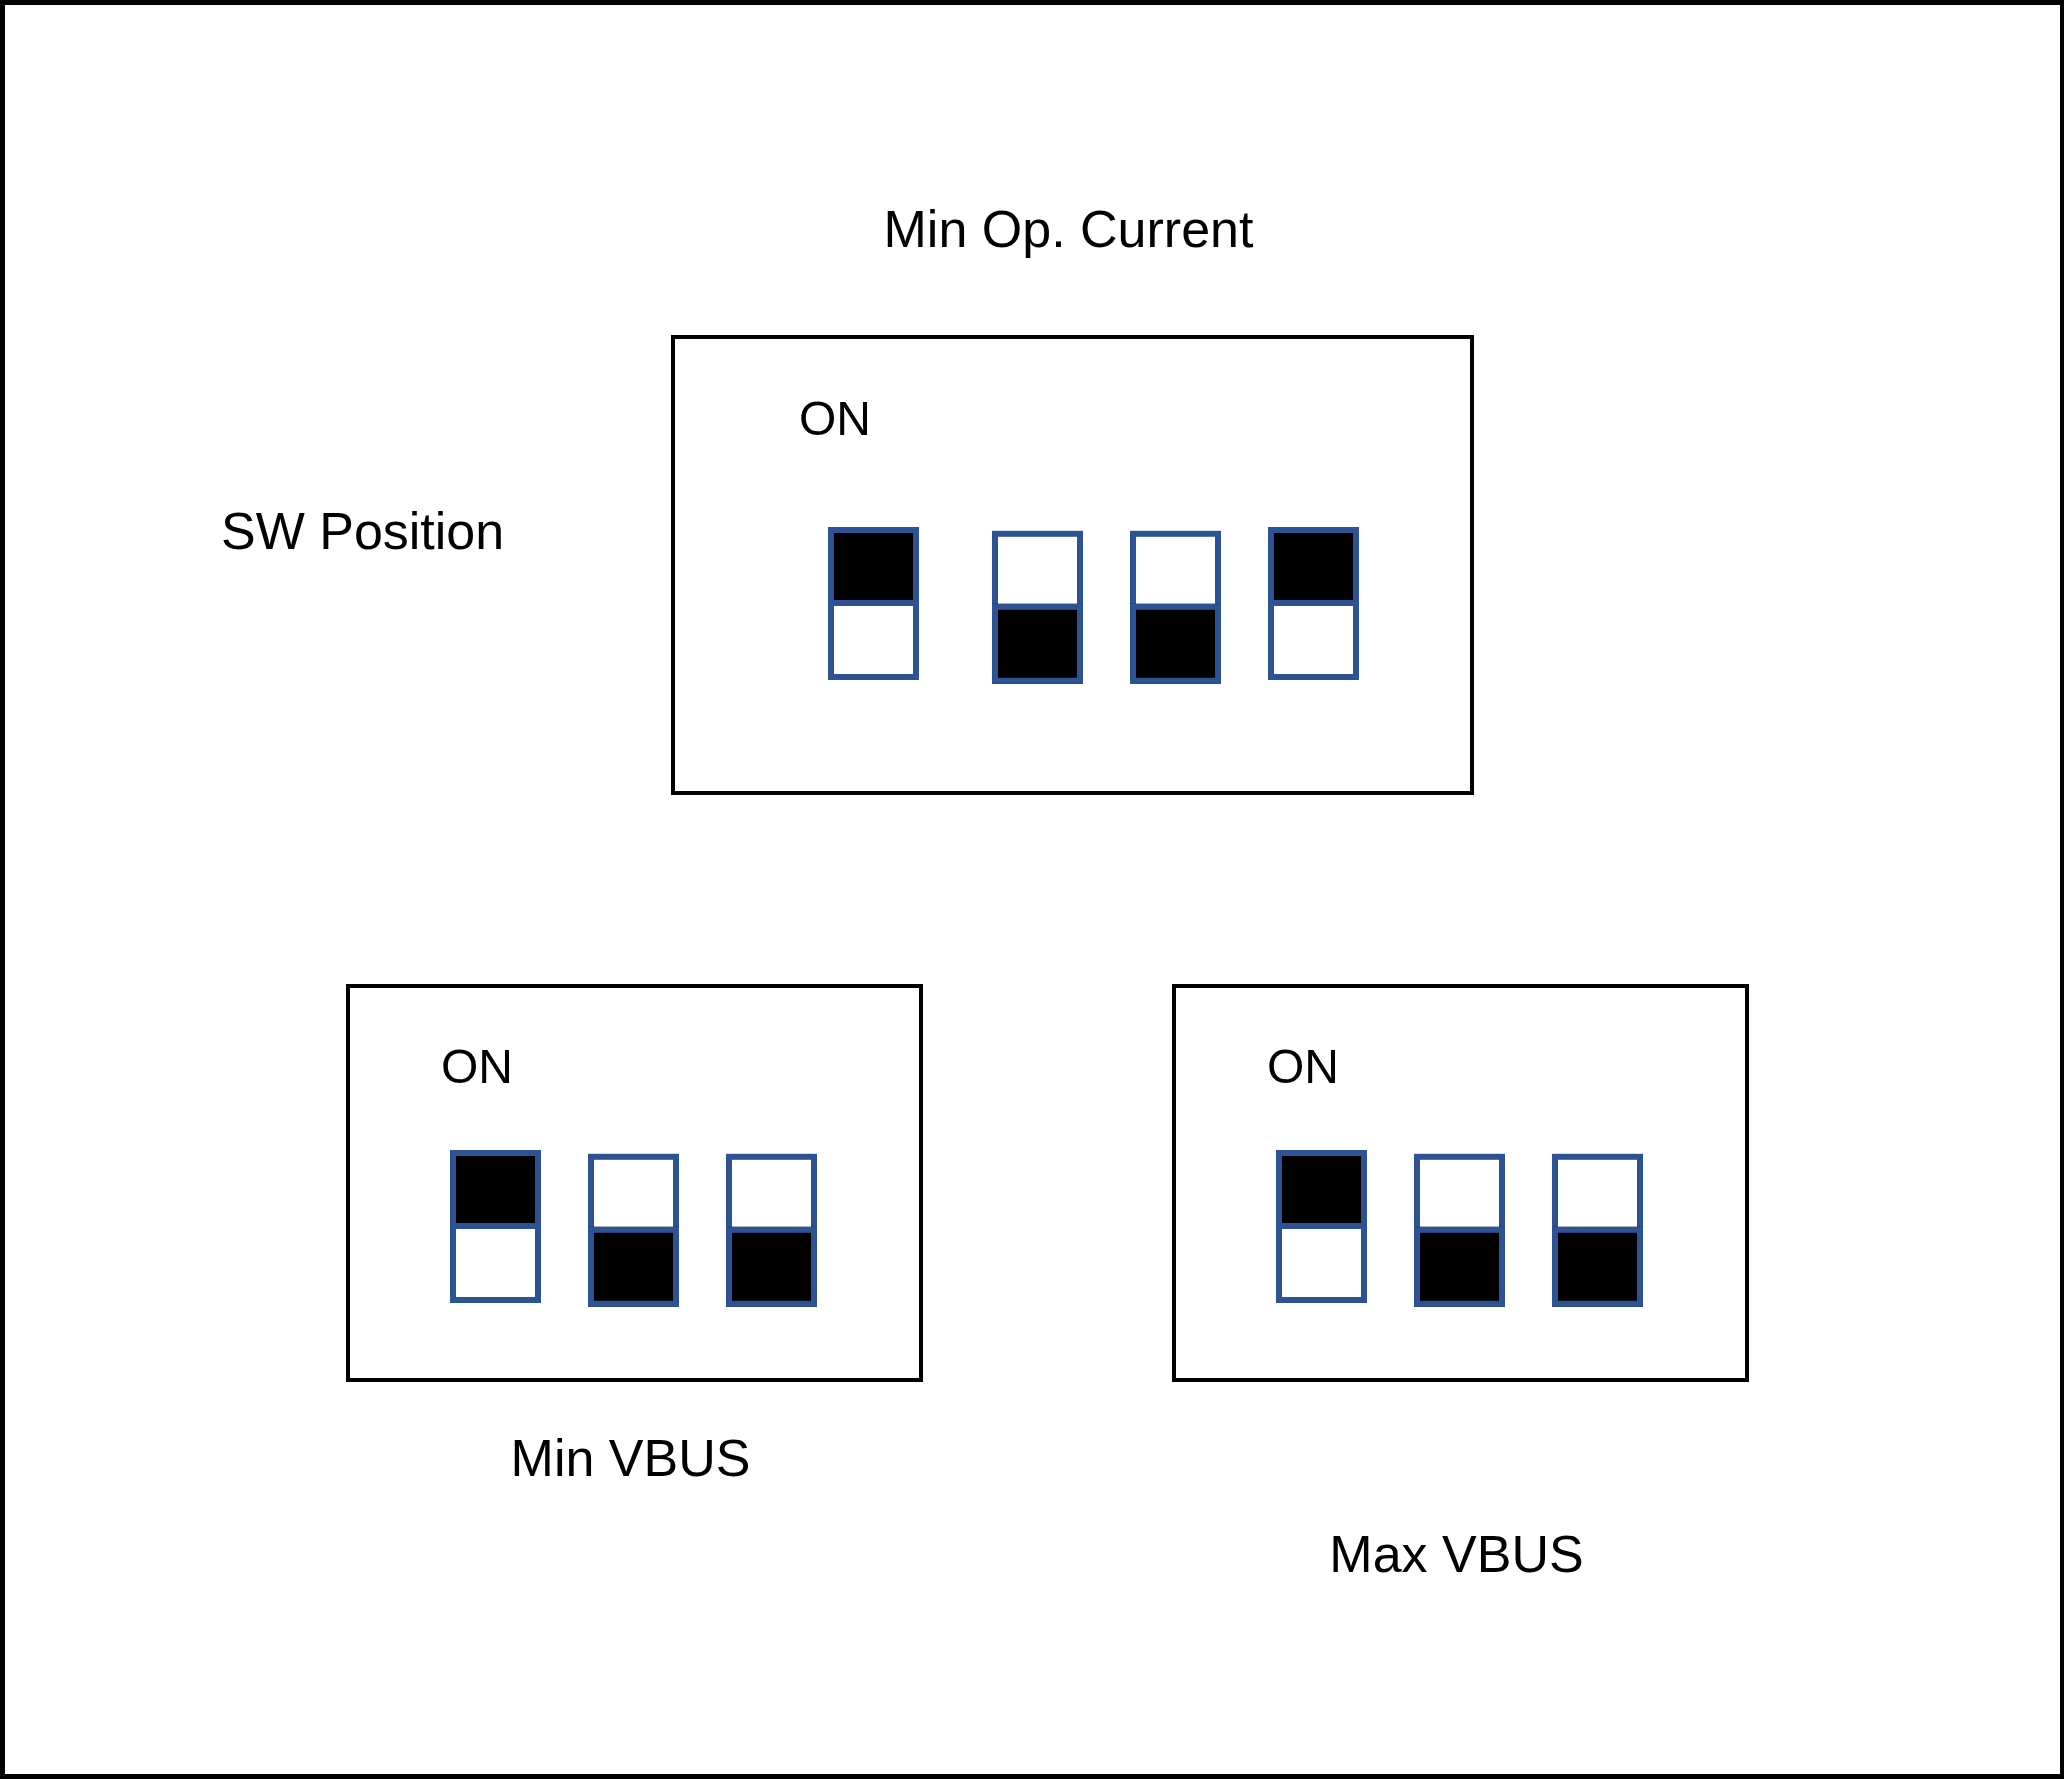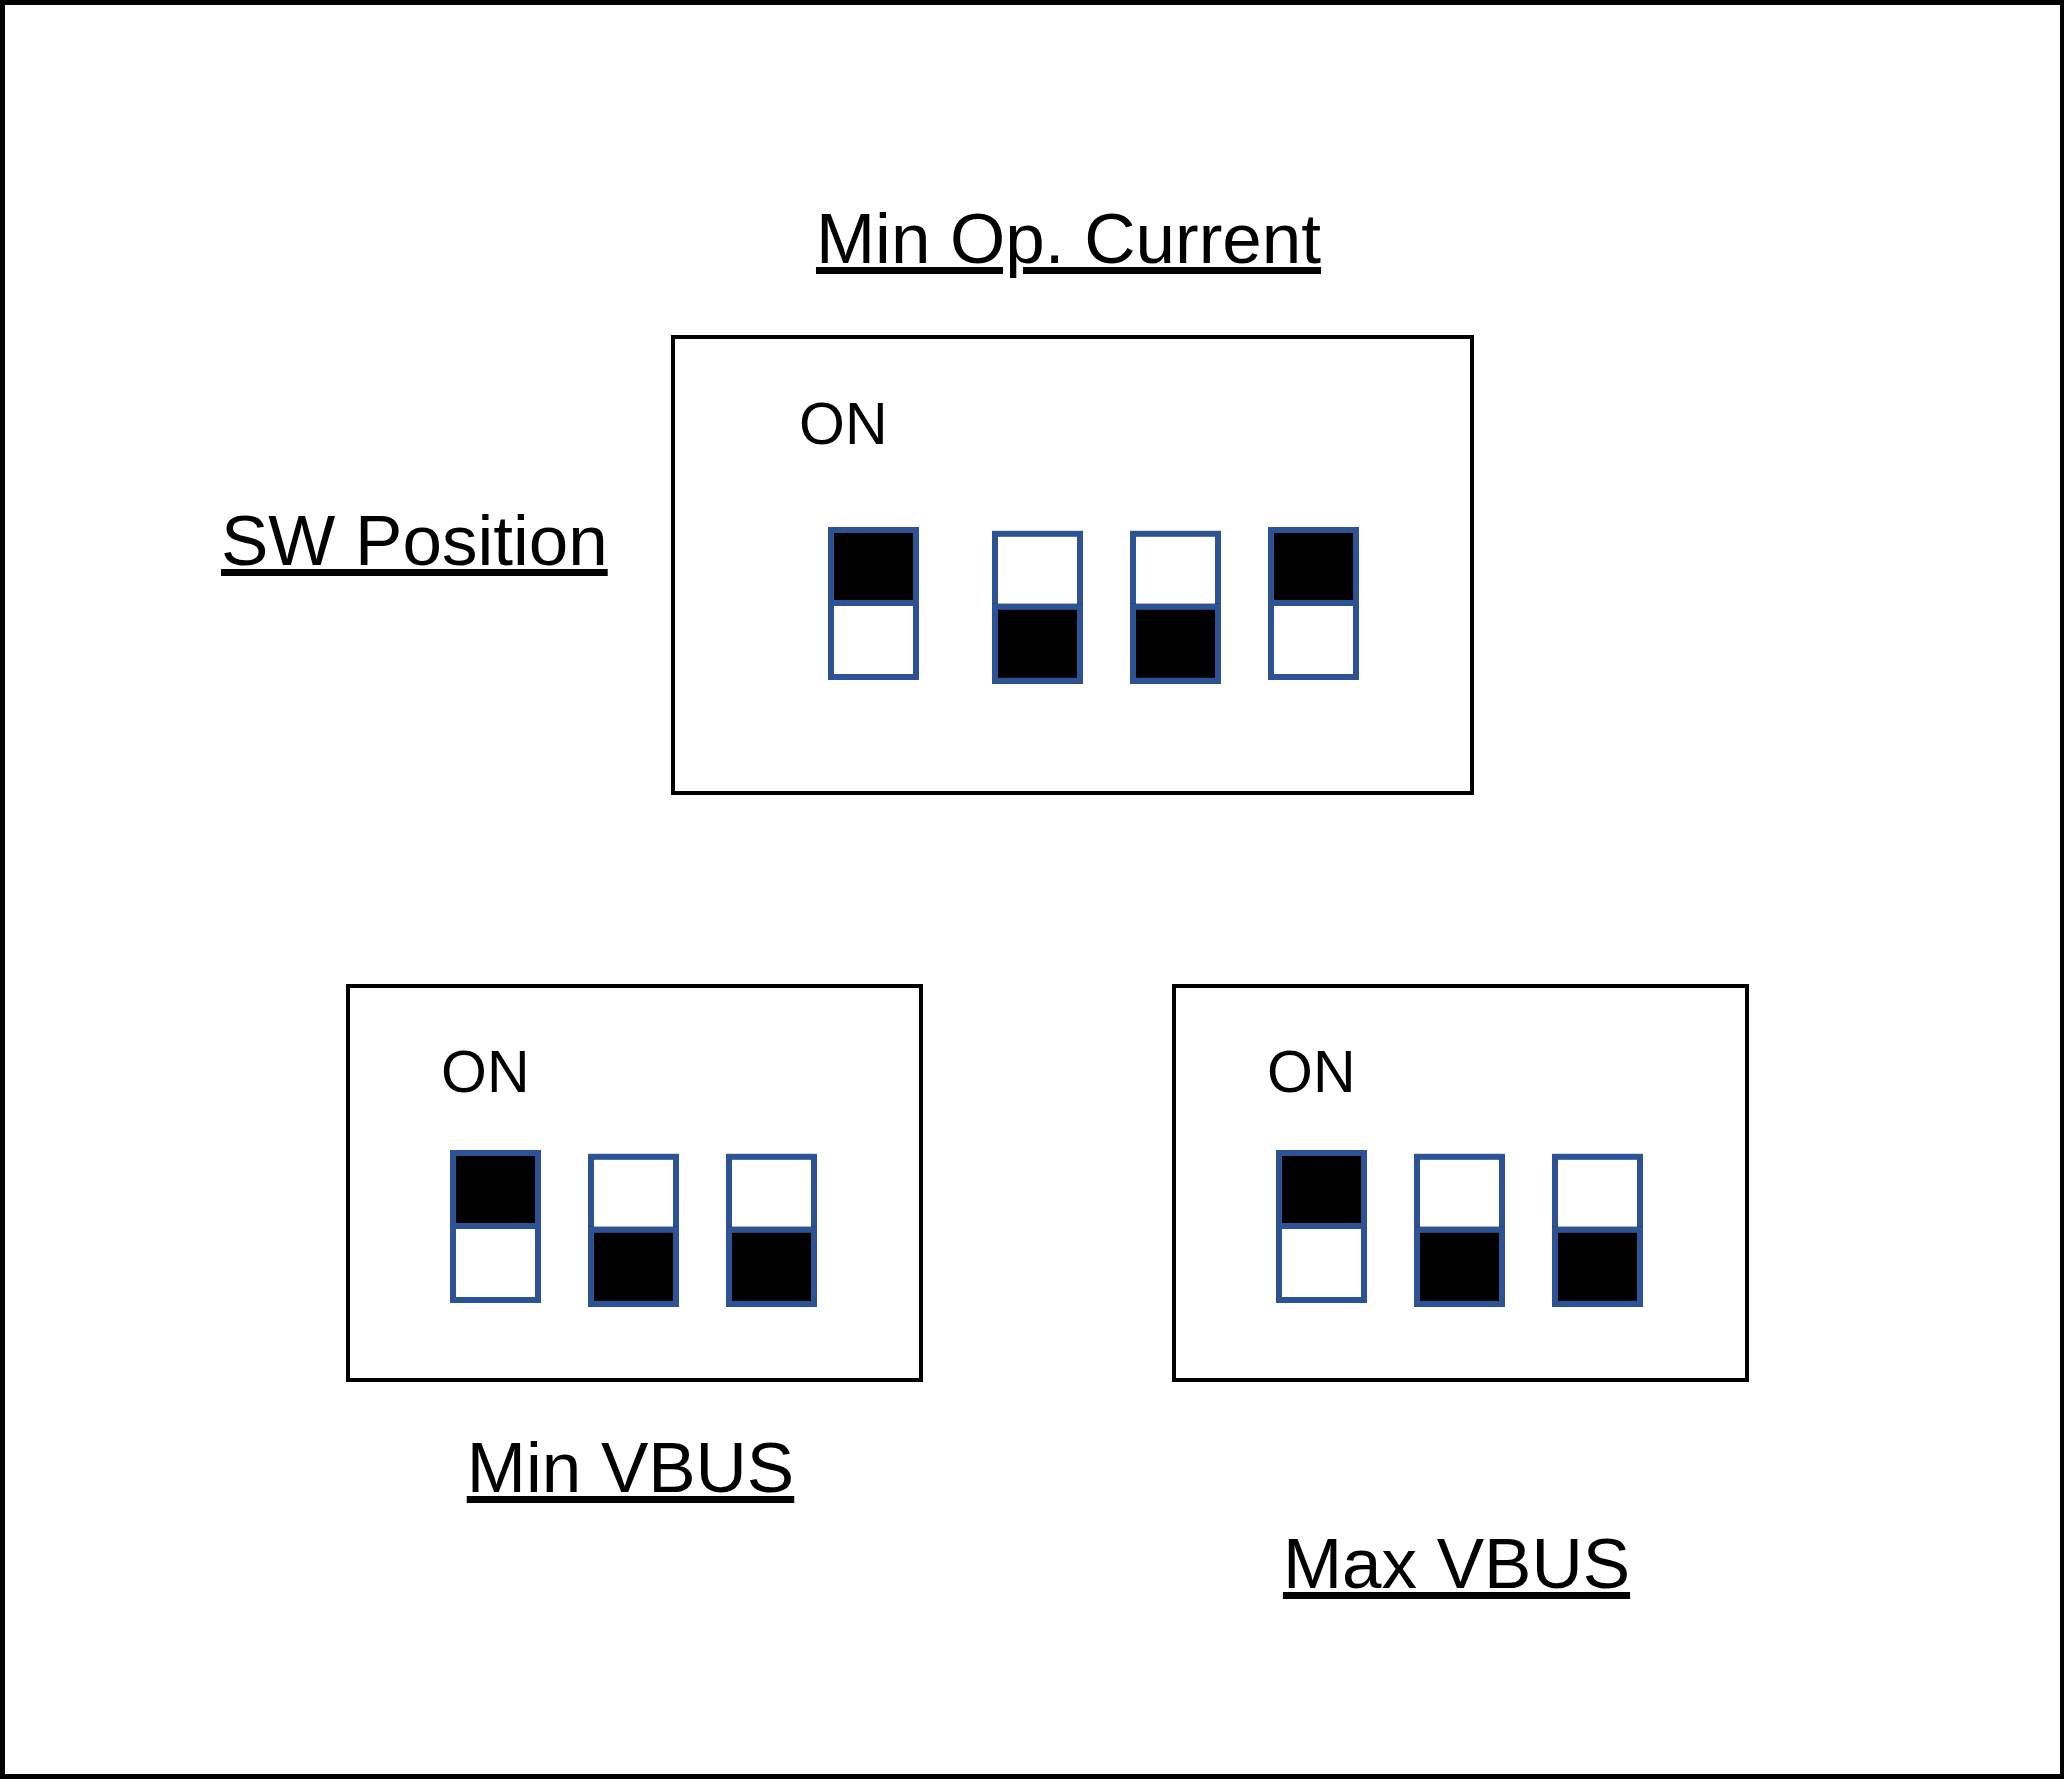--- a/index.html
+++ b/index.html
@@ -6,30 +6,30 @@
   body{
     font-family:"Liberation Sans", sans-serif;
     color:#000000;
     width:2065px;height:1779px;position:relative;overflow:hidden;
   }
   .frame{
     position:absolute;left:0;top:0;width:2065px;height:1779px;
     border:5.7px solid #000000;box-sizing:border-box;
   }
   .label{
-    position:absolute;font-size:71px;line-height:1;white-space:nowrap;text-decoration:underline;
+    position:absolute;font-size:52px;line-height:1;white-space:nowrap;
   }
   .centered{text-align:center;}
   .panel{
     position:absolute;border:4.7px solid #000000;box-sizing:content-box;background:#ffffff;
   }
   .panel-top{left:671px;top:335px;width:795px;height:452px;}
   .panel-bl{left:346px;top:984px;width:569px;height:390px;}
   .panel-br{left:1172px;top:984px;width:569px;height:390px;}
-  .on-label{position:absolute;font-size:59px;line-height:1;}
+  .on-label{position:absolute;font-size:48px;line-height:1;}
   .panel-top .on-label{left:124px;top:56px;}
   .panel-bl .on-label,.panel-br .on-label{left:91px;top:55px;}
   .switch-row{position:absolute;display:flex;gap:47px;align-items:flex-start;}
   .panel-top .switch-row{left:153px;top:188px;}
   .panel-bl .switch-row,.panel-br .switch-row{left:100px;top:162px;}
   .switch-row.first-gap-wide > :nth-child(2){margin-left:25.6px;}
   .dip-switch{position:relative;}
   .dip-switch.off{transform:translateY(3.8px);}
   .cell{
     width:91px;height:80px;box-sizing:border-box;

